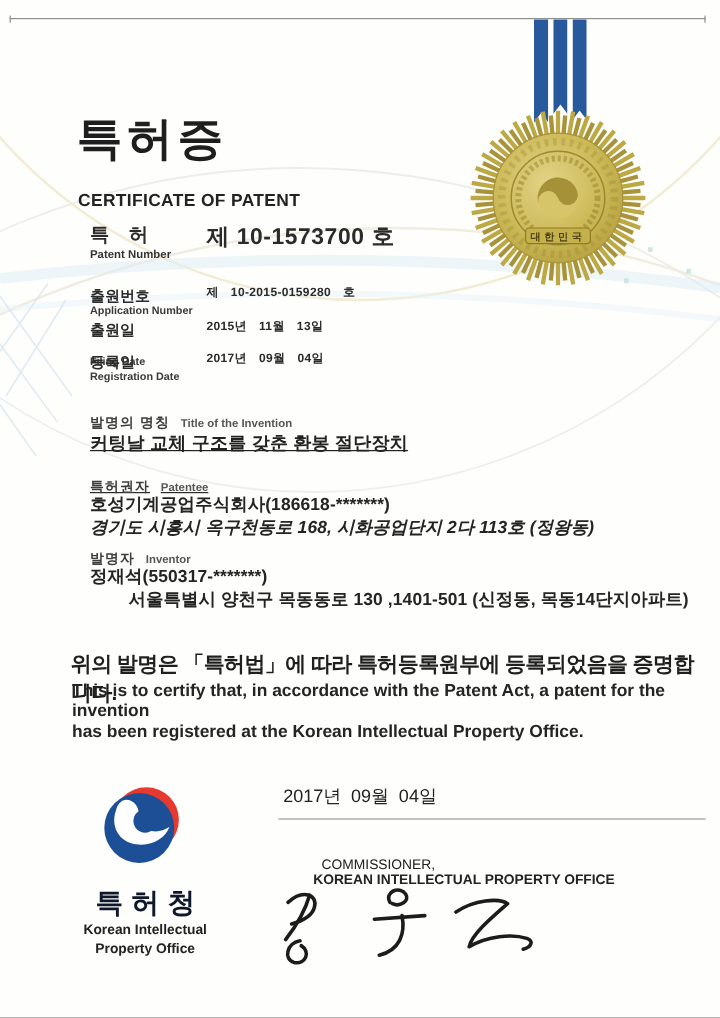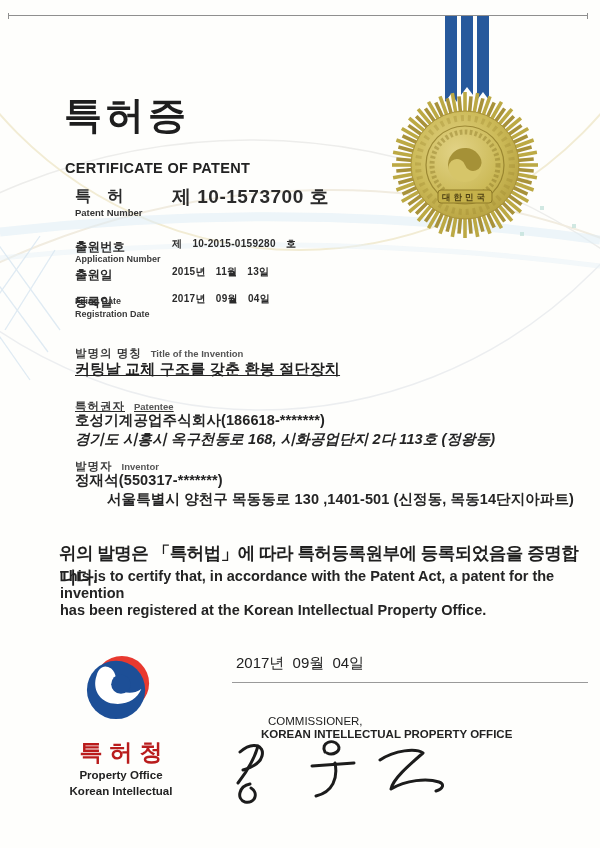--- a/index.html
+++ b/index.html
@@ -34,21 +34,21 @@
   
   .sec-label { font-size:11.5px; font-weight:bold; color:#3d3d3d; letter-spacing:1px; }
   .sec-sub   { font-size:9.5px; font-weight:bold; color:#555; margin-left:9px; letter-spacing:0; }
   .sec-text  { font-size:15px; font-weight:bold; color:#222; letter-spacing:0.2px; }
   .sec-text2 { font-size:14.5px; font-weight:bold; color:#242424; letter-spacing:0.1px; }
   
   .stmt-ko { left:59px; top:541px; width:534px; font-size:17.5px; font-weight:bold; color:#1f1f1f; letter-spacing:-0.5px; }
   .stmt-en { left:60px; top:568px; width:530px; font-size:14.5px; font-weight:bold; color:#242424; line-height:17px; }
   
   .kipo-logo { left:84px; top:652px; width:68px; height:74px; }
-  .office-ko { left:56px; top:737px; width:130px; text-align:center; font-size:23px; font-weight:bold; letter-spacing:7px; padding-left:7px; color:#b91c1c; }
+  .office-ko { left:56px; top:737px; width:130px; text-align:center; font-size:23px; font-weight:bold; letter-spacing:7px; padding-left:7px; color:#0f172a; }
   .office-en { left:36px; top:767px; width:170px; text-align:center; font-size:11.5px; font-weight:bold; line-height:1.4; color:#222; }
   
   .issue-date { left:236px; top:654px; font-size:15px; font-weight:normal; color:#222; word-spacing:4px; }
   .sig-rule { left:232px; top:682px; width:356px; height:1px; background:#9a9a9a; }
   .comm-ko { left:235px; top:690px; font-size:20.5px; font-weight:bold; letter-spacing:2px; color:#1d1d1d; }
   .comm-en1 { left:236px; top:715px; font-size:11.5px; font-weight:normal; color:#222;margin-left:32px; }
   .comm-en2 { left:236px; top:728px; font-size:11.5px; font-weight:bold; color:#222;margin-left:25px; }
   .signature { left:228px; top:736px; width:230px; height:80px; }
   .bg { left:0; top:0; width:600px; height:848px; z-index:0; }
   .z1 { z-index:1; }
@@ -222,22 +222,22 @@
   </div>
 
   <svg class="abs kipo-logo z1" viewBox="0 0 70 72">
     <circle cx="39" cy="30" r="28" fill="#e8392f"></circle>
     <circle cx="33" cy="37" r="30" fill="#1d4f97"></circle>
     <path d="M13,22 C8,36 16,49 30,51 C44,53 55,46 59,36 C50,42 40,41 36,34 C32,27 34,20 28,15 C21,10 15,14 13,22 Z" fill="#ffffff"></path>
     <circle cx="38" cy="31" r="10" fill="#1d4f97"></circle>
   </svg>
   <div class="abs office-ko z1">특허청</div>
   <div class="abs office-en z1">
+    <div>Korean Intellectual</div>
     <div>Property Office</div>
-    <div>Korean Intellectual</div>
   </div>
 
   <div class="abs issue-date z1">2017년 09월 04일</div>
   <div class="abs sig-rule z1"></div>
   <div class="abs comm-en1 z1">COMMISSIONER,</div>
   <div class="abs comm-en2 z1">KOREAN INTELLECTUAL PROPERTY OFFICE</div>
   <svg class="abs signature z1" viewBox="0 0 230 80">
     <g fill="none" stroke="#1c1c1c" stroke-width="3" stroke-linecap="round" stroke-linejoin="round">
 
       <path d="M30,10 C26,24 17,38 10,47"></path>

